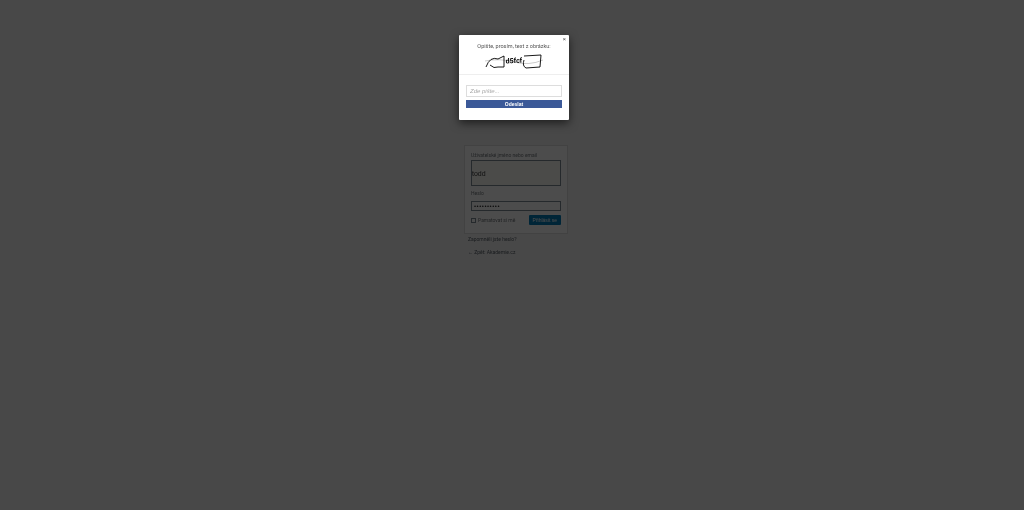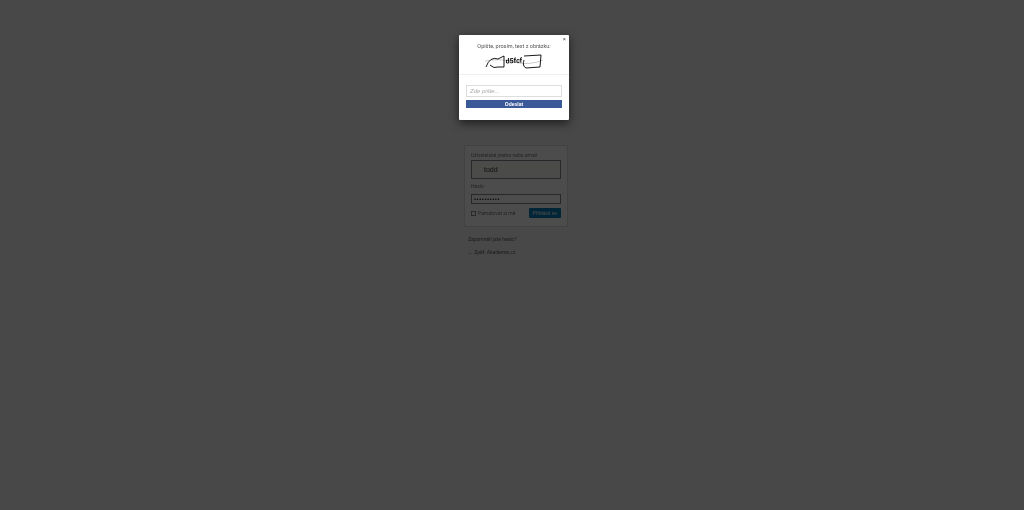--- a/index.html
+++ b/index.html
@@ -24,25 +24,25 @@
       border: 1px solid #ddd;
       padding: 6px 6px 8px 6px;
     }
     .field-label {
       font-size: 5px;
       color: #72777c;
       margin-bottom: 2px;
     }
     .username-input {
       width: 100%;
-      height: 19px;
+      height: 26px;
       border: 1px solid #7e8993;
       background: #fbfbf5;
       font-size: 7px;
-      padding: 0 12px;
+      padding: 0 0;
       margin-bottom: 4px;
       color: #333;
     }
     .password-input {
       width: 100%;
       height: 10px;
       border: 1px solid #7e8993;
       background: #fff;
       font-size: 6px;
       padding: 0 2px;

